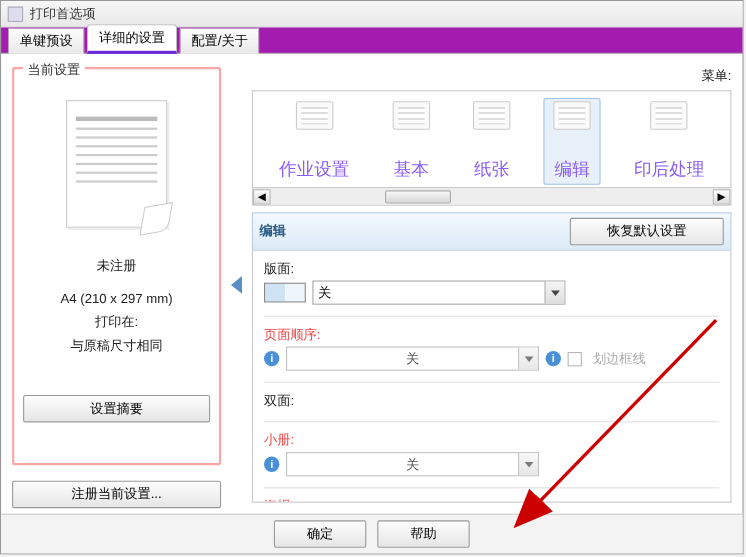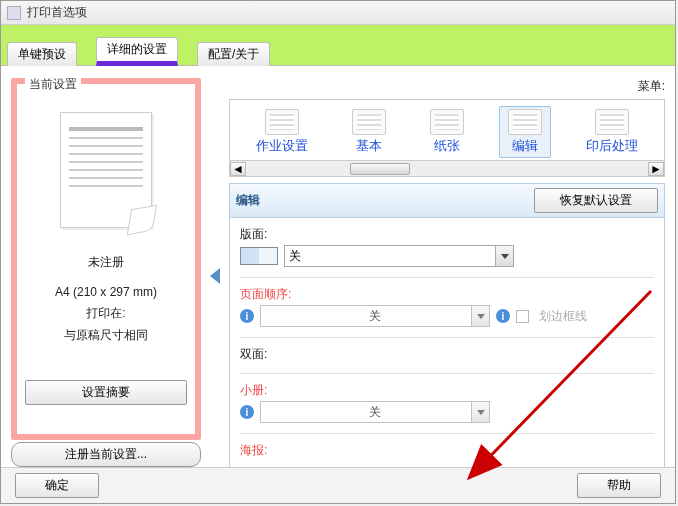--- a/index.html
+++ b/index.html
@@ -3,28 +3,28 @@
 <meta charset="utf-8">
 <style>
 * { box-sizing: border-box; margin: 0; padding: 0; font-family: "Microsoft YaHei", "SimSun", sans-serif; font-size: 12px; }
 body { background: #f0f0f0; width: 678px; height: 506px; overflow: hidden; position: relative; }
 
 .window { background: #fff; border: 1px solid #999; width: 676px; height: 504px; position: relative; }
 .titlebar { height: 24px; background: linear-gradient(#f7f7f7,#e8e8e8); border-bottom: 1px solid #ccc; display: flex; align-items: center; padding: 0 6px; gap: 6px; }
 .titlebar .icon { width: 14px; height: 14px; background: #dde; border: 1px solid #aab; }
 .titlebar .title { color: #333; }
 
-.tabbar { display: flex; align-items: flex-end; height: 41px; padding-left: 6px; border-bottom: 1px solid #bbb; background: #bef264; gap: 17px; }
+.tabbar { display: flex; align-items: flex-end; height: 24px; padding-left: 6px; border-bottom: 1px solid #bbb; background: #a21caf; }
 .tab { padding: 3px 10px; border: 1px solid #bbb; border-bottom: none; margin-right: 2px; background: linear-gradient(#fdfdfd,#e9e9e9); border-radius: 3px 3px 0 0; cursor: pointer; position: relative; top: 1px; }
-.tab.active { background: #fff; border-bottom: 5px solid #6d28d9; }
+.tab.active { background: #fff; border-bottom: 3px solid #6d28d9; }
 
 .content { display: flex; padding: 12px 10px 10px 10px; gap: 8px; height: calc(100% - 24px - 24px - 36px); }
 
 .leftcol { width: 190px; }
-.groupbox { border: 6px solid #fca5a5; border-radius: 2px; padding: 10px 8px 8px 8px; position: relative; }
+.groupbox { border: 2px solid #fca5a5; border-radius: 2px; padding: 10px 8px 8px 8px; position: relative; }
 .groupbox > .legend { position: absolute; top: -8px; left: 8px; background: #fff; padding: 0 4px; color: #333; }
 .preview-img { width: 92px; height: 116px; margin: 18px auto 8px auto; display: block; background: #fff; border: 1px solid #ccc; position: relative; box-shadow: 2px 2px 0 #eee; }
 .preview-img::after { content:""; position:absolute; bottom:-6px; right:-4px; width: 24px; height: 24px; background: #fff; border: 1px solid #ccc; border-radius: 0 0 8px 0; transform: skew(-10deg,-10deg); }
 .preview-lines { position:absolute; top:8px; left:8px; right:8px; }
 .preview-lines div { height:2px; background:#ccc; margin:6px 0; }
 .preview-lines div:nth-child(1){height:4px;background:#bbb;}
 .left-info { text-align: center; margin-top: 24px; line-height: 1.8; color: #222; }
 .btn { display: inline-block; padding: 3px 0; border: 1px solid #999; background: linear-gradient(#fdfdfd,#e6e6e6); border-radius: 2px; cursor: pointer; text-align:center; }
 .left-btn { width: 100%; margin-top: 12px; }
 
@@ -33,49 +33,49 @@
 
 .rightcol { flex: 1; display:flex; flex-direction:column; }
 .menu-label { color:#222; margin-bottom:4px;text-align:right; }
 
 .iconbar-wrap { border:1px solid #c9c9c9; background:#fff; }
 .iconbar { display:flex; justify-content:space-around; padding:6px 4px 2px 4px; }
 .iconbtn { display:flex; flex-direction:column; align-items:center; gap:2px; padding:2px 8px; cursor:pointer; border:1px solid transparent; border-radius:2px; }
 .iconbtn.sel { background:#e8f0fa; border:1px solid #9ec2e8; }
 .iconbtn .ic { width:34px; height:26px; background:#fafafa; border:1px solid #ccc; border-radius:2px; position:relative; }
 .iconbtn .ic::after{content:"";position:absolute;inset:4px;background:repeating-linear-gradient(#ddd,#ddd 2px,#fff 2px,#fff 5px);}
-.iconbtn span { font-size:13px; color:#1d4ed8; }
+.iconbtn span { font-size:16px; color:#8b5cf6;margin-top:24px; }
 
 .scrolltrack { height:16px; background:#eee; border-top:1px solid #ccc; position:relative; display:flex; align-items:center; }
 .scrolltrack .cap { width:16px; height:14px; background:linear-gradient(#fdfdfd,#ddd); border:1px solid #bbb; display:flex;align-items:center;justify-content:center;}
 .scrolltrack .thumb { position:absolute; left:120px; width:60px; height:12px; background:linear-gradient(#f8f8f8,#d8d8d8); border:1px solid #aaa; border-radius:2px; }
 
 .sectionbar { display:flex; align-items:center; gap:8px; margin-top:6px; background:linear-gradient(#f3f9fe,#dbeaf7); border:1px solid #b6cde2; padding:4px 6px; }
 .sectionbar .name { color:#2b5a86; font-weight:bold; flex:0 0 auto; }
 .sectionbar .spacer { flex:1; }
-.sectionbar .restore { width:124px; }
+.sectionbar .restore { width:140px; }
 
 .form-area { border:1px solid #c9c9c9; border-top:none; padding:8px 10px; background:#fff; flex:1; overflow:hidden; }
 .row { margin-bottom:10px; }
 .lbl { color:#222; display:block; margin-bottom:2px; }
 .lbl.disabled { color:#ef4444; }
 .line { display:flex; align-items:center; gap:6px; }
 .info-ic { width:14px;height:14px;border-radius:50%;background:#4a90d9;display:inline-flex;align-items:center;justify-content:center;color:#fff;font-size:10px;font-weight:bold; }
 .sel { flex:0 0 auto; }
 select, .fakeselect { height:22px; border:1px solid #a8a8a8; background:#fff; padding:0 4px; }
 .fakeselect { display:flex; align-items:center; position:relative; }
 .fakeselect .dd { position:absolute; right:0; top:0; bottom:0; width:18px; background:linear-gradient(#f5f5f5,#ddd); border-left:1px solid #aaa; display:flex;align-items:center;justify-content:center; }
 .fakeselect .dd::after{content:"";border-left:4px solid transparent;border-right:4px solid transparent;border-top:5px solid #444;}
 .thumbs { width:38px; height:18px; border:1px solid #888; background:linear-gradient(to right,#cfe3f5 50%,#eef5fb 50%); cursor:pointer; }
 .chk { width:13px;height:13px;border:1px solid #888;background:#fff;display:inline-block;vertical-align:middle;margin-right:4px; }
 .chklbl { color:#222; }
 .chklbl.disabled{color:#aaa;}
 hr.sep { border:none; border-top:1px solid #e0e0e0; margin:6px 0 8px 0; }
 
-.footer { position:absolute; bottom:0; left:0; right:0; height:36px; background:#f3f3f3; border-top:1px solid #ccc; display:flex; align-items:center; justify-content:space-between; gap:10px; padding:0 14px; }
+.footer { position:absolute; bottom:0; left:0; right:0; height:36px; background:#f3f3f3; border-top:1px solid #ccc; display:flex; align-items:center; justify-content:center; gap:10px; padding:0 14px; }
 .footer .btn { width:84px; }
 
 .red-arrow { position:absolute; pointer-events:none; z-index:50; }
 .red-arrow svg { overflow:visible; }
 </style>
 </head>
 <body>
 
 <div class="window">
 
@@ -109,21 +109,21 @@
         </div>
         <div class="left-info">
           <div>未注册</div>
           <div style="height:8px"></div>
           <div>A4 (210 x 297 mm)</div>
           <div>打印在:</div>
           <div>与原稿尺寸相同</div>
         </div>
         <div class="btn left-btn" style="margin-top:34px;"><span>设置摘要</span></div>
       </div>
-      <div class="btn left-btn" style="margin-top:2px;border-radius:10px;"><span>注册当前设置...</span></div>
+      <div class="btn left-btn" style="margin-top:14px;"><span>注册当前设置...</span></div>
     </div>
 
     <div class="arrow-col">
       <div class="arrow-left"></div>
     </div>
 
     <div class="rightcol">
       <div class="menu-label">菜单:</div>
 
       <div class="iconbar-wrap">

